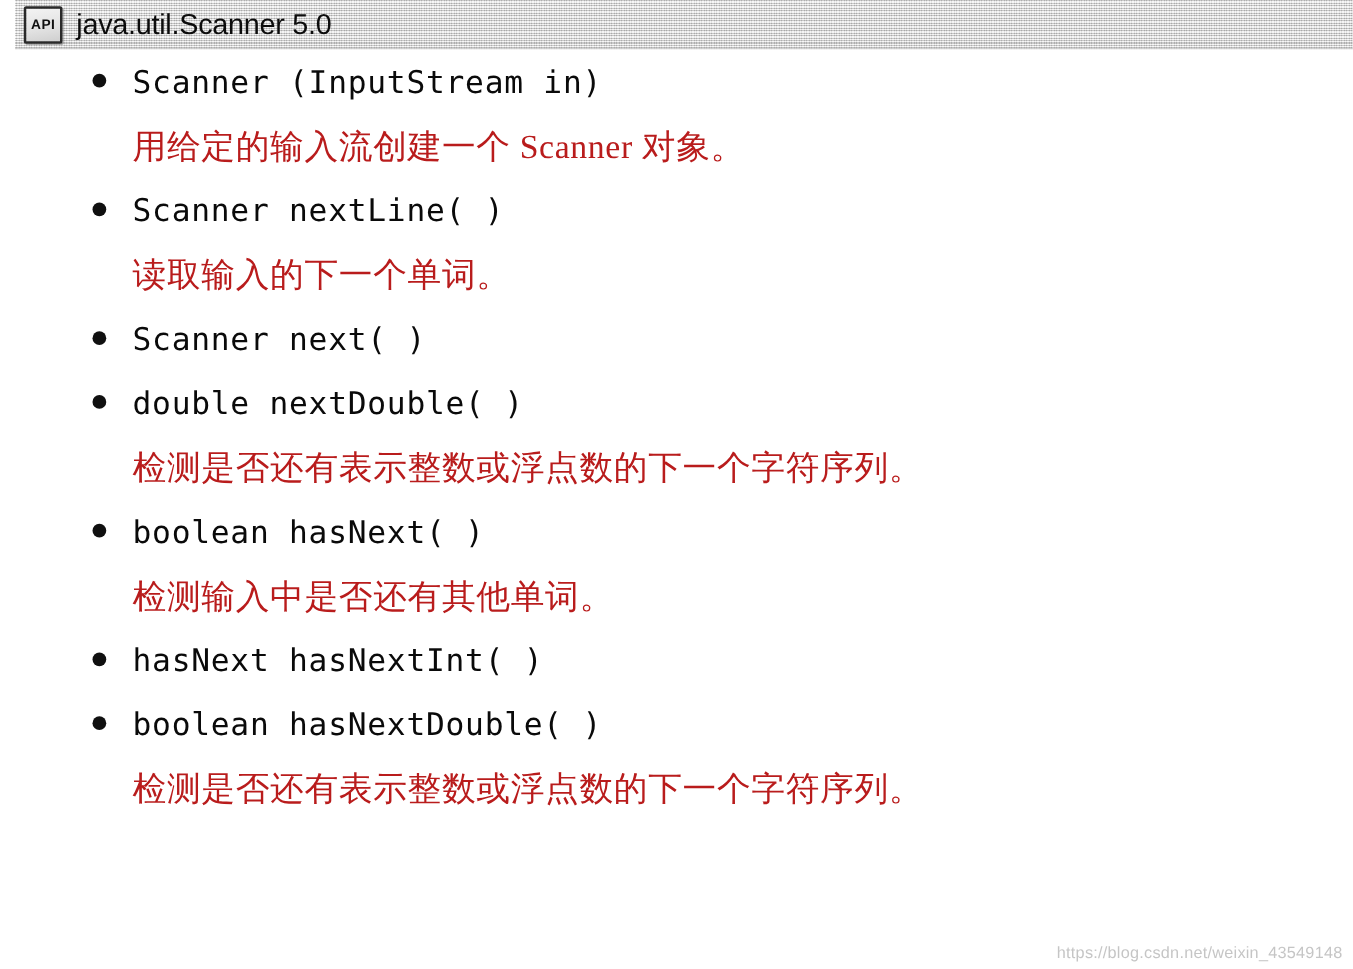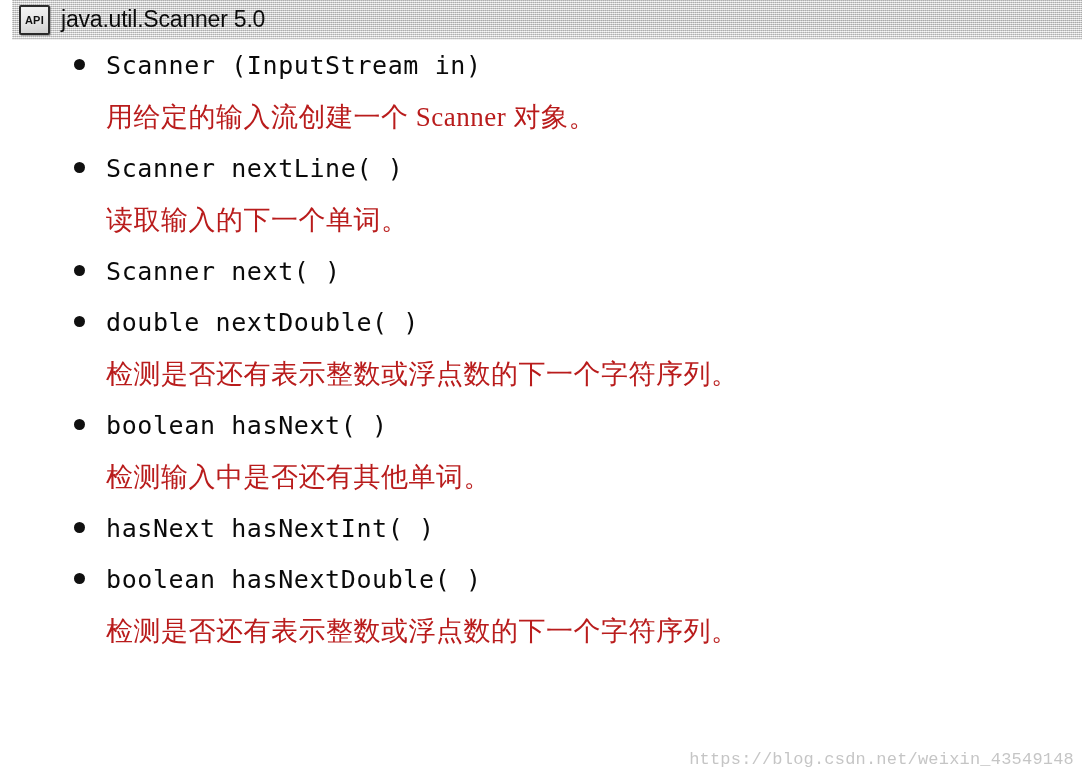--- a/index.html
+++ b/index.html
@@ -122,22 +122,22 @@
     line-height: 52px;
     letter-spacing: 0.5px;
     white-space: pre;
   }
 
   
   .watermark {
     position: absolute;
     right: 8px;
     bottom: 6px;
-    font-family: Liberation Mono, monospace;
-    font-size: 17px;
+    font-family: Liberation Sans, sans-serif;
+    font-size: 13px;
     color: rgba(150,150,150,0.55);
     letter-spacing: 0.2px;
     user-select: none;
     white-space: nowrap;
     margin-left: 24px;
   }
 </style>
 </head>
 <body>
 

